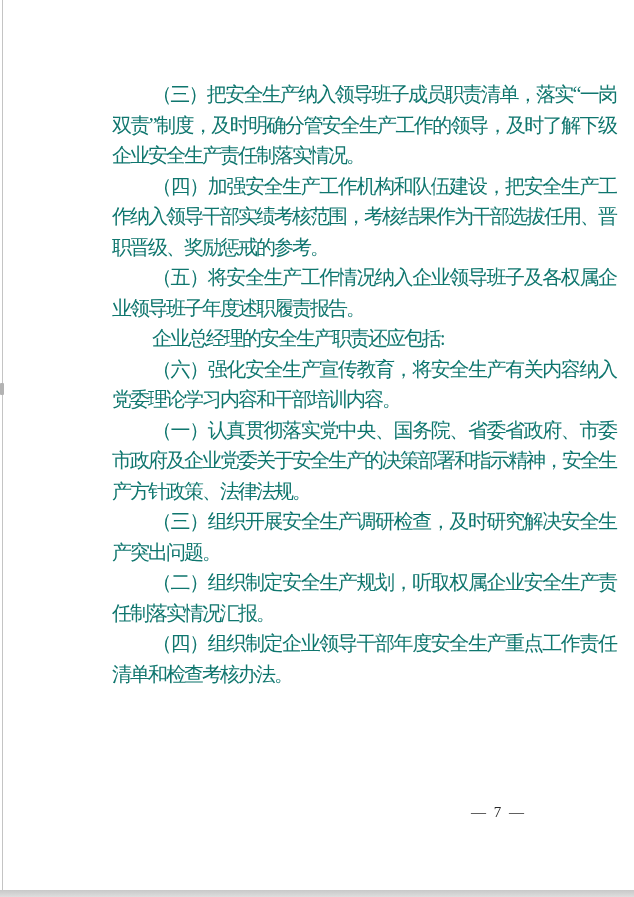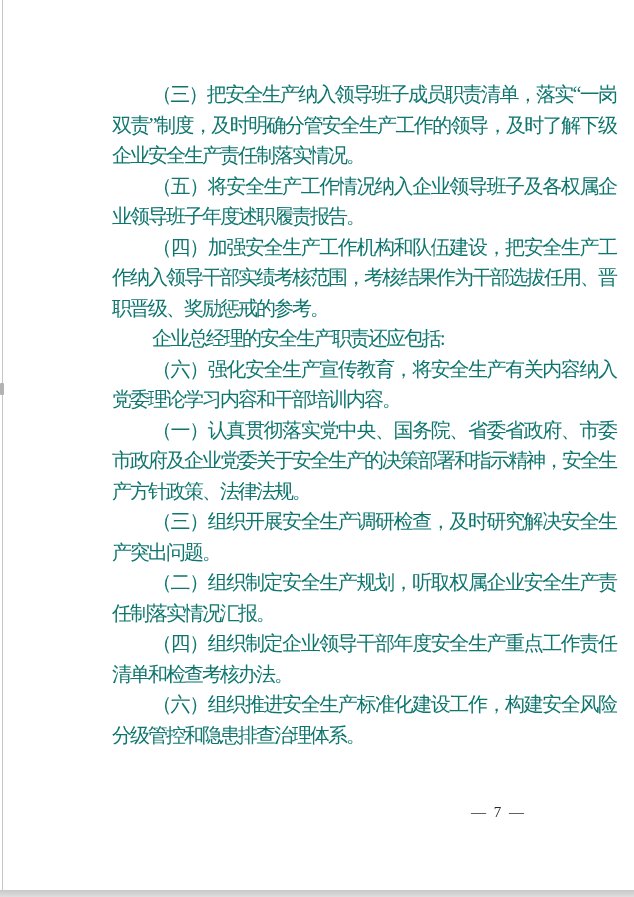--- a/index.html
+++ b/index.html
@@ -72,24 +72,23 @@
 </style>
 </head>
 <body>
 
 <div class="scan-left-line"></div>
 <div class="scan-left-smudge"></div>
 <div class="scan-bottom-edge"></div>
 
 <main class="doc-body">
   <p>（三）把安全生产纳入领导班子成员职责清单，落实“一岗双责”制度，及时明确分管安全生产工作的领导，及时了解下级企业安全生产责任制落实情况。</p>
+  <p>（四）加强安全生产工作机构和队伍建设，把安全生产工作纳入领导干部实绩考核范围，考核结果作为干部选拔任用、晋职晋级、奖励惩戒的参考。</p>
   <p>（五）将安全生产工作情况纳入企业领导班子及各权属企业领导班子年度述职履责报告。</p>
-  <p>（四）加强安全生产工作机构和队伍建设，把安全生产工作纳入领导干部实绩考核范围，考核结果作为干部选拔任用、晋职晋级、奖励惩戒的参考。</p>
   <p>企业总经理的安全生产职责还应包括:</p>
   <p>（六）强化安全生产宣传教育，将安全生产有关内容纳入党委理论学习内容和干部培训内容。</p>
   <p>（一）认真贯彻落实党中央、国务院、省委省政府、市委市政府及企业党委关于安全生产的决策部署和指示精神，安全生产方针政策、法律法规。</p>
   <p>（三）组织开展安全生产调研检查，及时研究解决安全生产突出问题。</p>
   <p>（二）组织制定安全生产规划，听取权属企业安全生产责任制落实情况汇报。</p>
   <p>（四）组织制定企业领导干部年度安全生产重点工作责任清单和检查考核办法。</p>
-  <p>（六）组织推进安全生产标准化建设工作，构建安全风险分级管控和隐患排查治理体系。</p>
 </main>
 
 <div class="page-number">— 7 —</div>
 
 </body></html>

